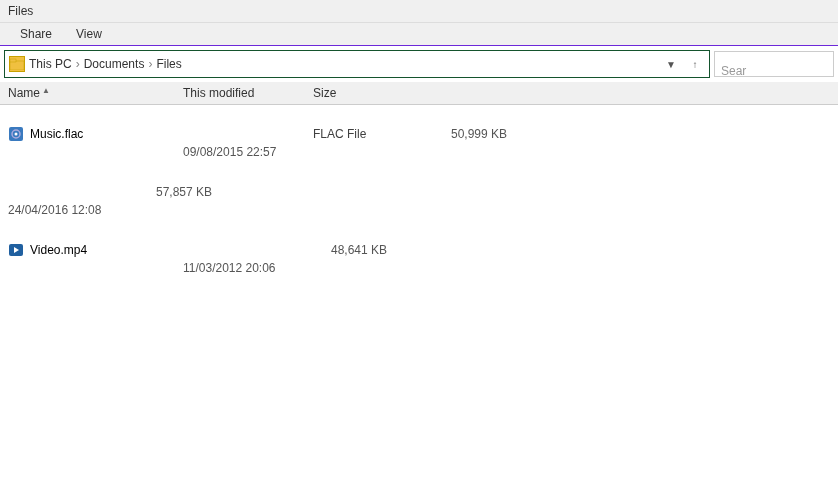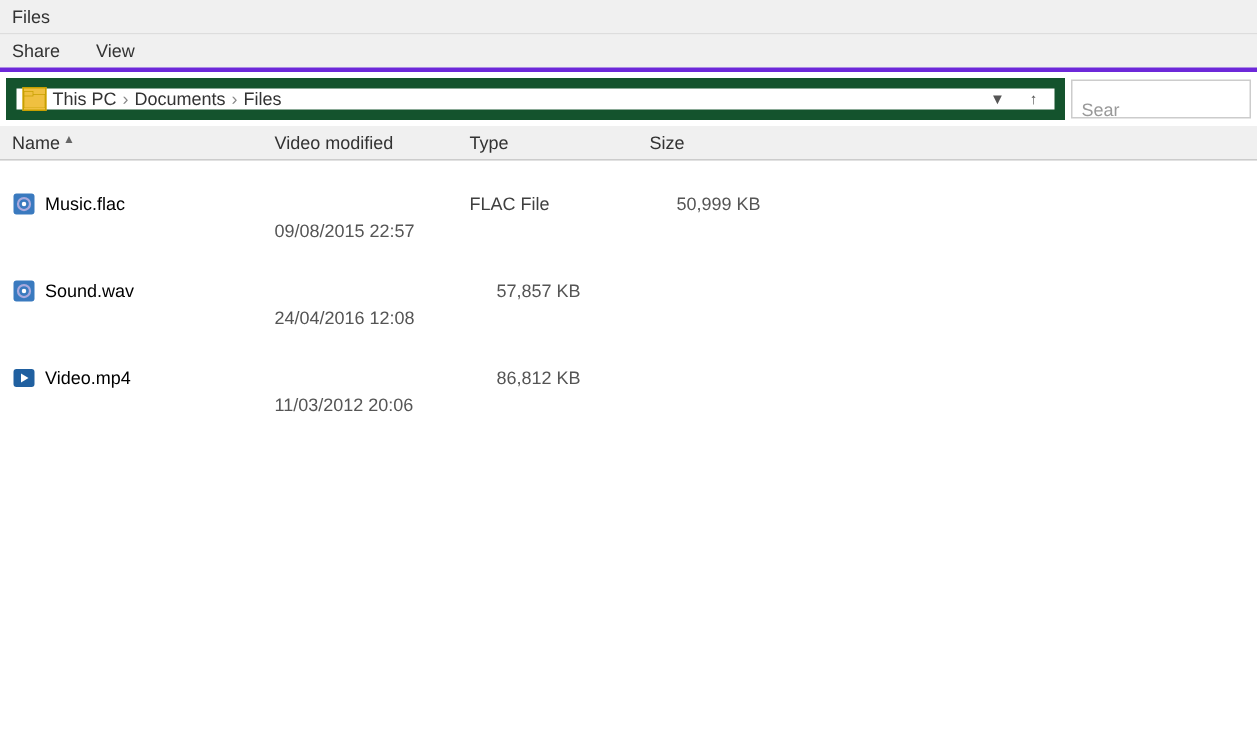--- a/index.html
+++ b/index.html
@@ -18,39 +18,39 @@
       background: #f0f0f0;
       padding: 4px 8px;
       font-size: 12px;
       color: #333;
       border-bottom: 1px solid #ddd;
     }
 
     
     .ribbon {
       background: #f0f0f0;
-      border-bottom: 3px solid #6d28d9;
-      display: flex;
-      align-items: center;
+      border-bottom: 1px solid #6d28d9;
+      display: flex;
+      align-items: center;
+      padding: 2px 16px;
+      gap: 16px;
+    }
+    .ribbon-btn {
+      font-size: 12px;
+      color: #333;
+      cursor: pointer;
       padding: 2px 4px;
-      gap: 16px;
-    }
-    .ribbon-btn {
-      font-size: 12px;
-      color: #333;
-      cursor: pointer;
-      padding: 2px 4px;
     }
 
     
     .address-bar {
       display: flex;
       align-items: center;
       background: #fff;
-      border: 7px solid #14532d;
+      border: 1px solid #14532d;
       margin: 4px 4px;
       height: 28px;
       padding: 0 4px;
     }
     .address-icon {
       width: 16px;
       height: 16px;
       background: #f0c040;
       border: 1px solid #c8a000;
       margin-right: 4px;
@@ -218,24 +218,21 @@
 </div>
 
 <div class="content-area">
 
   <div class="column-headers">
     <div class="col-header col-name">
       <span>Name</span>
       <span class="sort-arrow">▲</span>
     </div>
     <div class="col-header col-date">
-      <span>Video modified</span>
-    </div>
-    <div class="col-header col-type">
-      <span>Type</span>
+      <span>This modified</span>
     </div>
     <div class="col-header col-size">
       <span>Size</span>
     </div>
   </div>
 
   <div id="file-rows-container">
       <div class="file-row">
     <div class="file-cell cell-name">
       <div class="file-icon">
@@ -245,40 +242,30 @@
       <circle cx="8" cy="8" r="1.5" fill="#fff"></circle>
     </svg>
           </div>
       <span>Music.flac</span>
     </div>
     <div class="file-cell cell-date">09/08/2015 22:57</div>
     <div class="file-cell cell-type">FLAC File</div>
     <div class="file-cell cell-size">50,999 KB</div>
   </div>
       <div class="file-row">
-    <div class="file-cell cell-name">
-      <div class="file-icon">
-            <svg width="16" height="16" viewBox="0 0 16 16">
-      <rect x="1" y="1" width="14" height="14" rx="2" fill="#3a7abf"></rect>
-      <circle cx="8" cy="8" r="4" fill="none" stroke="#aad" stroke-width="1.5"></circle>
-      <circle cx="8" cy="8" r="1.5" fill="#fff"></circle>
-    </svg>
-          </div>
-      <span>Sound.wav</span>
-    </div>
     <div class="file-cell cell-date">24/04/2016 12:08</div>
     <div class="file-cell cell-size">57,857 KB</div>
   </div>
       <div class="file-row">
     <div class="file-cell cell-name">
       <div class="file-icon">
             <svg width="16" height="16" viewBox="0 0 16 16">
       <rect x="1" y="2" width="14" height="12" rx="2" fill="#2060a0"></rect>
       <polygon points="6,5 11,8 6,11" fill="#fff"></polygon>
     </svg>
           </div>
       <span>Video.mp4</span>
     </div>
     <div class="file-cell cell-date">11/03/2012 20:06</div>
-    <div class="file-cell cell-size">86,812 KB</div>
+    <div class="file-cell cell-size">48,641 KB</div>
   </div>
     </div>
 </div>
 
 </body></html>

